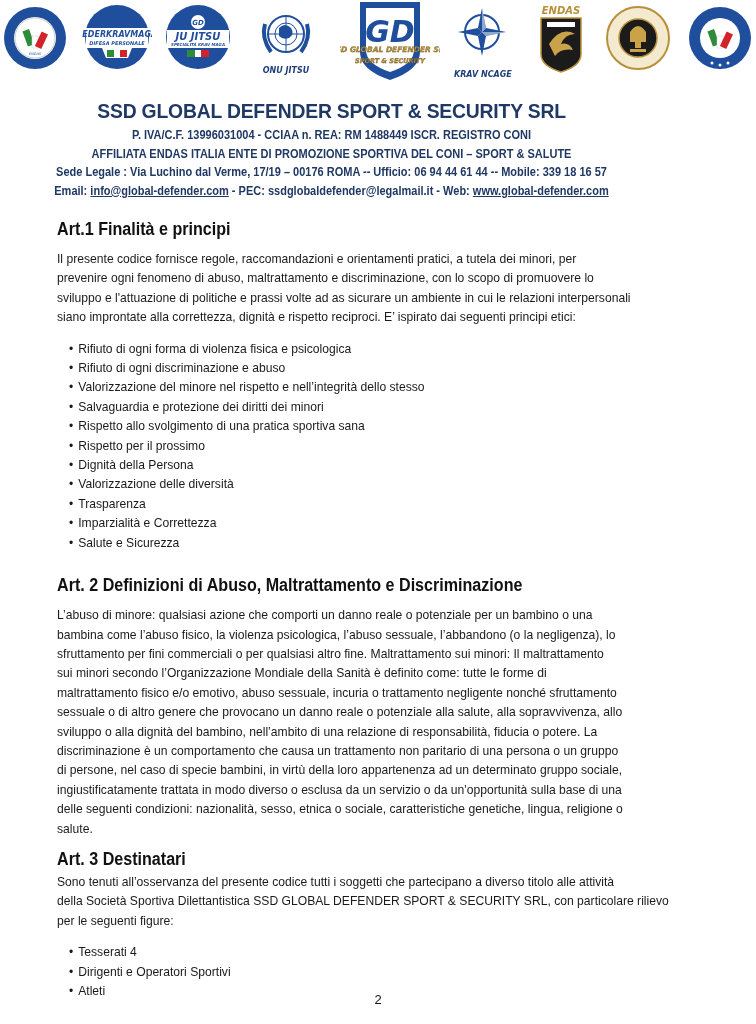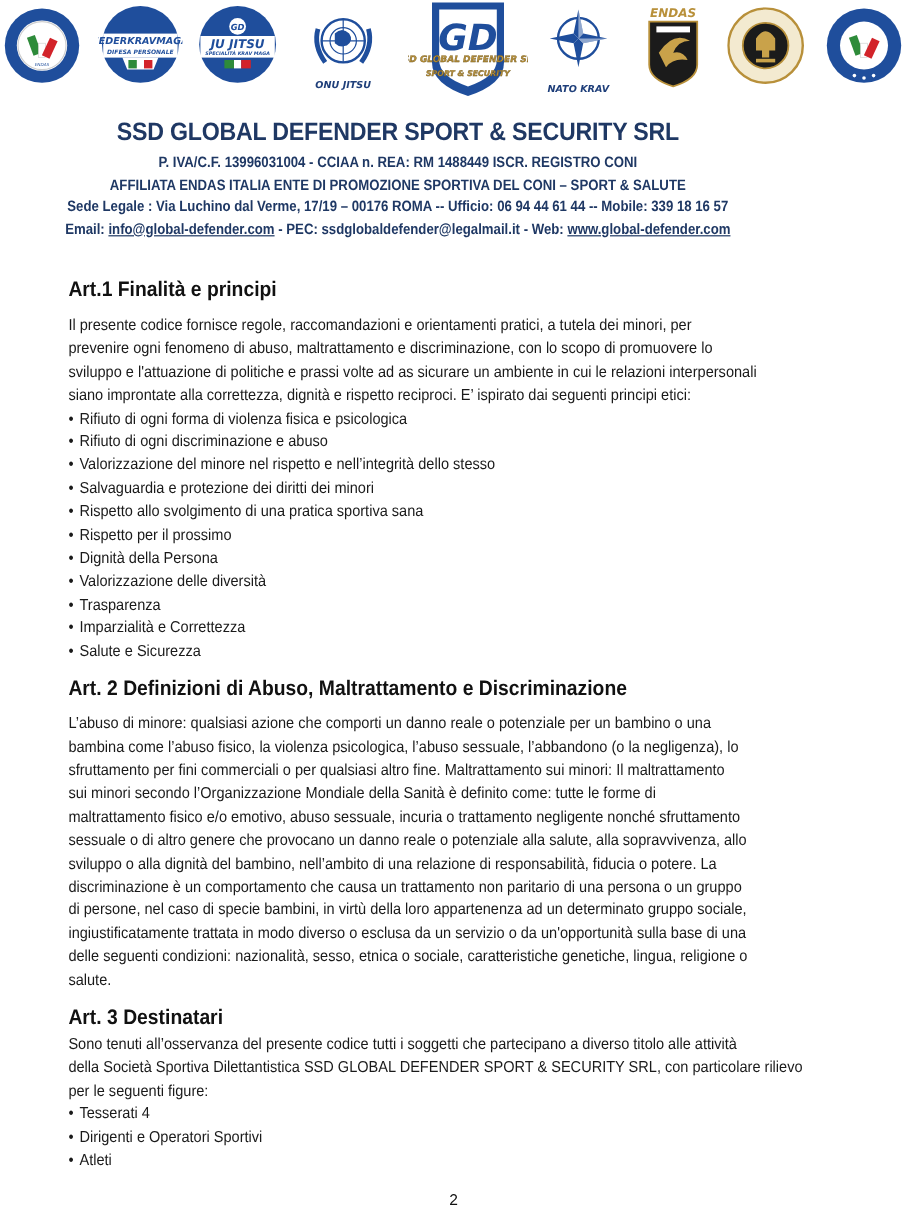--- a/index.html
+++ b/index.html
@@ -8,24 +8,24 @@
   .logos { position: absolute; left: 0; top: 0; width: 756px; height: 85px; }
   .logo { position: absolute; font-style: italic; }
   .logo svg { display: block; }
   .logo-caption { position: absolute; font-family: "DejaVu Sans", sans-serif; font-weight: bold; font-size: 8px; color: #1f3f7a; white-space: nowrap; text-align: center; }
 
   .org-header { position: absolute; left: 0; top: 96px; width: 663px; text-align: center; color: #1f3864; font-family: "Liberation Sans", sans-serif; }
   .org-name { font-size: 21px; font-weight: bold; letter-spacing: -0.2px; transform: scaleX(0.92); transform-origin: center; line-height: 30px; }
   .org-line { font-size: 12.5px; font-weight: bold; line-height: 18.5px; transform: scaleX(0.88); transform-origin: center; white-space: nowrap; }
   .org-line a { color: #1f3864; text-decoration: underline; }
 
-  .content { position: absolute; left: 57px; top: 228px; width: 640px; }
+  .content { position: absolute; left: 57px; top: 216px; width: 640px; }
   .art-title { font-size: 17.5px; font-weight: bold; color: #111; margin: 0; line-height: 26px; transform: scaleX(0.92); transform-origin: left; white-space: nowrap; }
   .para { font-size: 13.2px; line-height: 19.4px; margin: 0; transform: scaleX(0.92); transform-origin: left; width: 695px; }
-  .bullets { list-style: none; padding: 0; margin: 0; }
+  .bullets { list-style: none; padding: 0; margin: 12px; }
   .bullets li { font-size: 13.2px; line-height: 19.4px; transform: scaleX(0.92); transform-origin: left; white-space: nowrap; }
   .bullets li .dot { display: inline-block; width: 10px; }
 
   .page-number { position: absolute; left: 0; top: 992px; width: 756px; text-align: center; font-size: 13px; color: #111; }
 </style>
 </head>
 <body>
 
 <div class="logos">
 
@@ -91,21 +91,21 @@
 
   <div class="logo" style="left:449px;top:4px;">
     <svg width="66" height="60" viewBox="0 0 66 60">
       <circle cx="33" cy="28" r="17" fill="none" stroke="#1f4e9c" stroke-width="2"></circle>
       <path d="M33 4 L37 24 L33 28 L29 24 Z" fill="#1f4e9c"></path>
       <path d="M33 52 L29 32 L33 28 L37 32 Z" fill="#1f4e9c"></path>
       <path d="M9 28 L29 24 L33 28 L29 32 Z" fill="#1f4e9c"></path>
       <path d="M57 28 L37 32 L33 28 L37 24 Z" fill="#1f4e9c"></path>
       <path d="M33 4 L37 24 L33 28 Z M57 28 L37 32 L33 28 Z" fill="#ffffff" opacity="0.5"></path>
     </svg>
-    <div class="logo-caption" style="left:5px;top:66px;width:56px;">NATO KRAV</div>
+    <div class="logo-caption" style="left:5px;top:66px;width:56px;">KRAV NCAGE</div>
   </div>
 
   <div class="logo" style="left:535px;top:4px;">
     <svg width="52" height="70" viewBox="0 0 52 70">
       <text x="26" y="10" font-size="10" font-weight="bold" text-anchor="middle" fill="#b8903a" font-family="DejaVu Sans, sans-serif">ENDAS</text>
       <path d="M6 14 L46 14 L46 50 Q46 62 26 68 Q6 62 6 50 Z" fill="#1b1b1b" stroke="#b8903a" stroke-width="1.5"></path>
       <path d="M14 40 Q26 22 40 30 Q30 30 26 40 Q34 38 38 46 Q26 44 20 52 Z" fill="#c9a24a"></path>
       <rect x="12" y="18" width="28" height="5" fill="#ffffff"></rect>
     </svg>
   </div>

